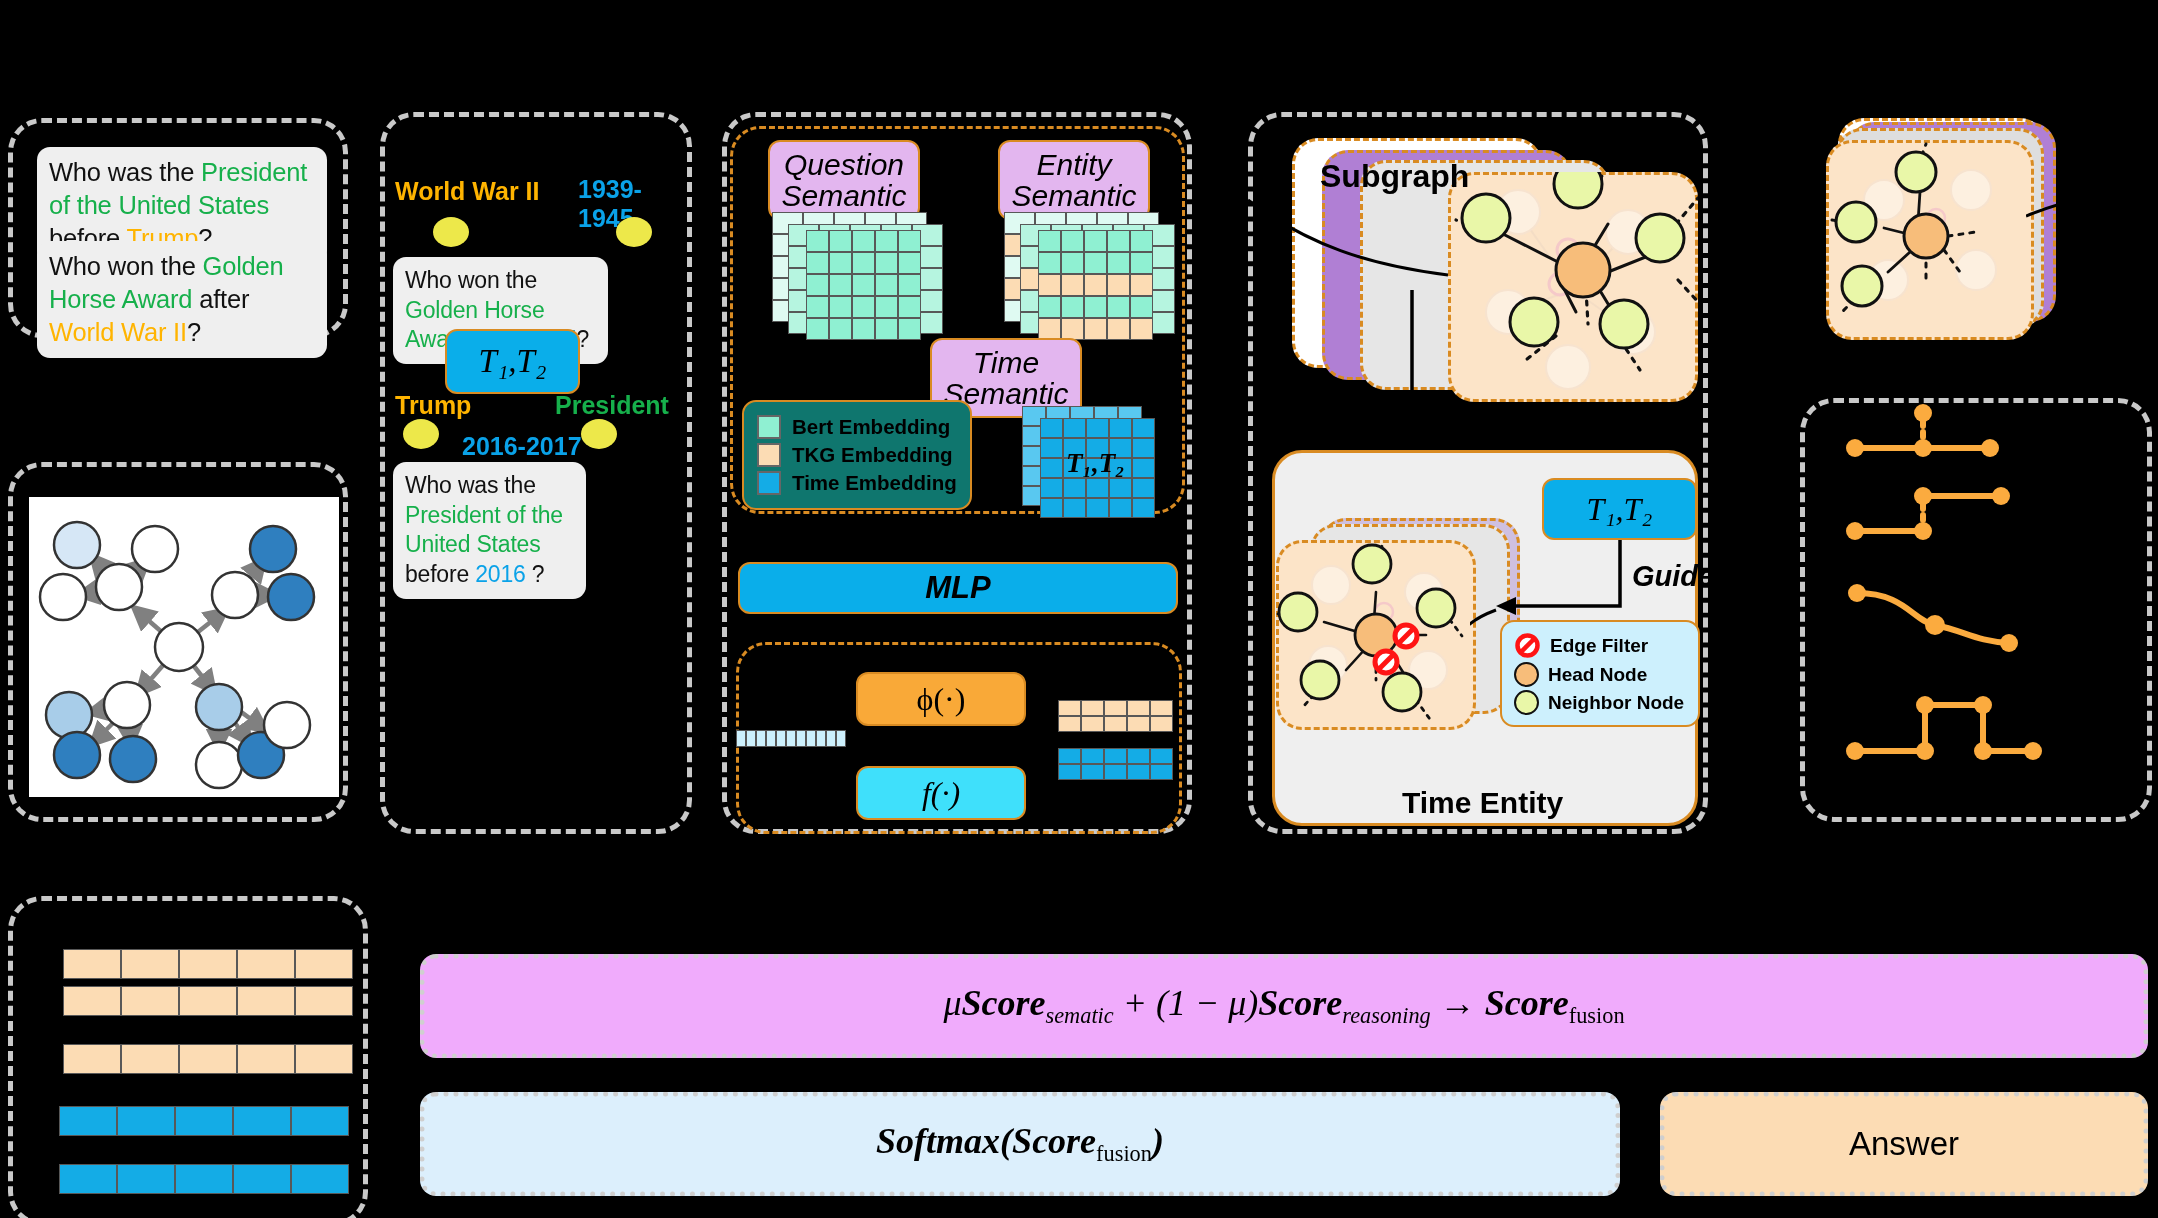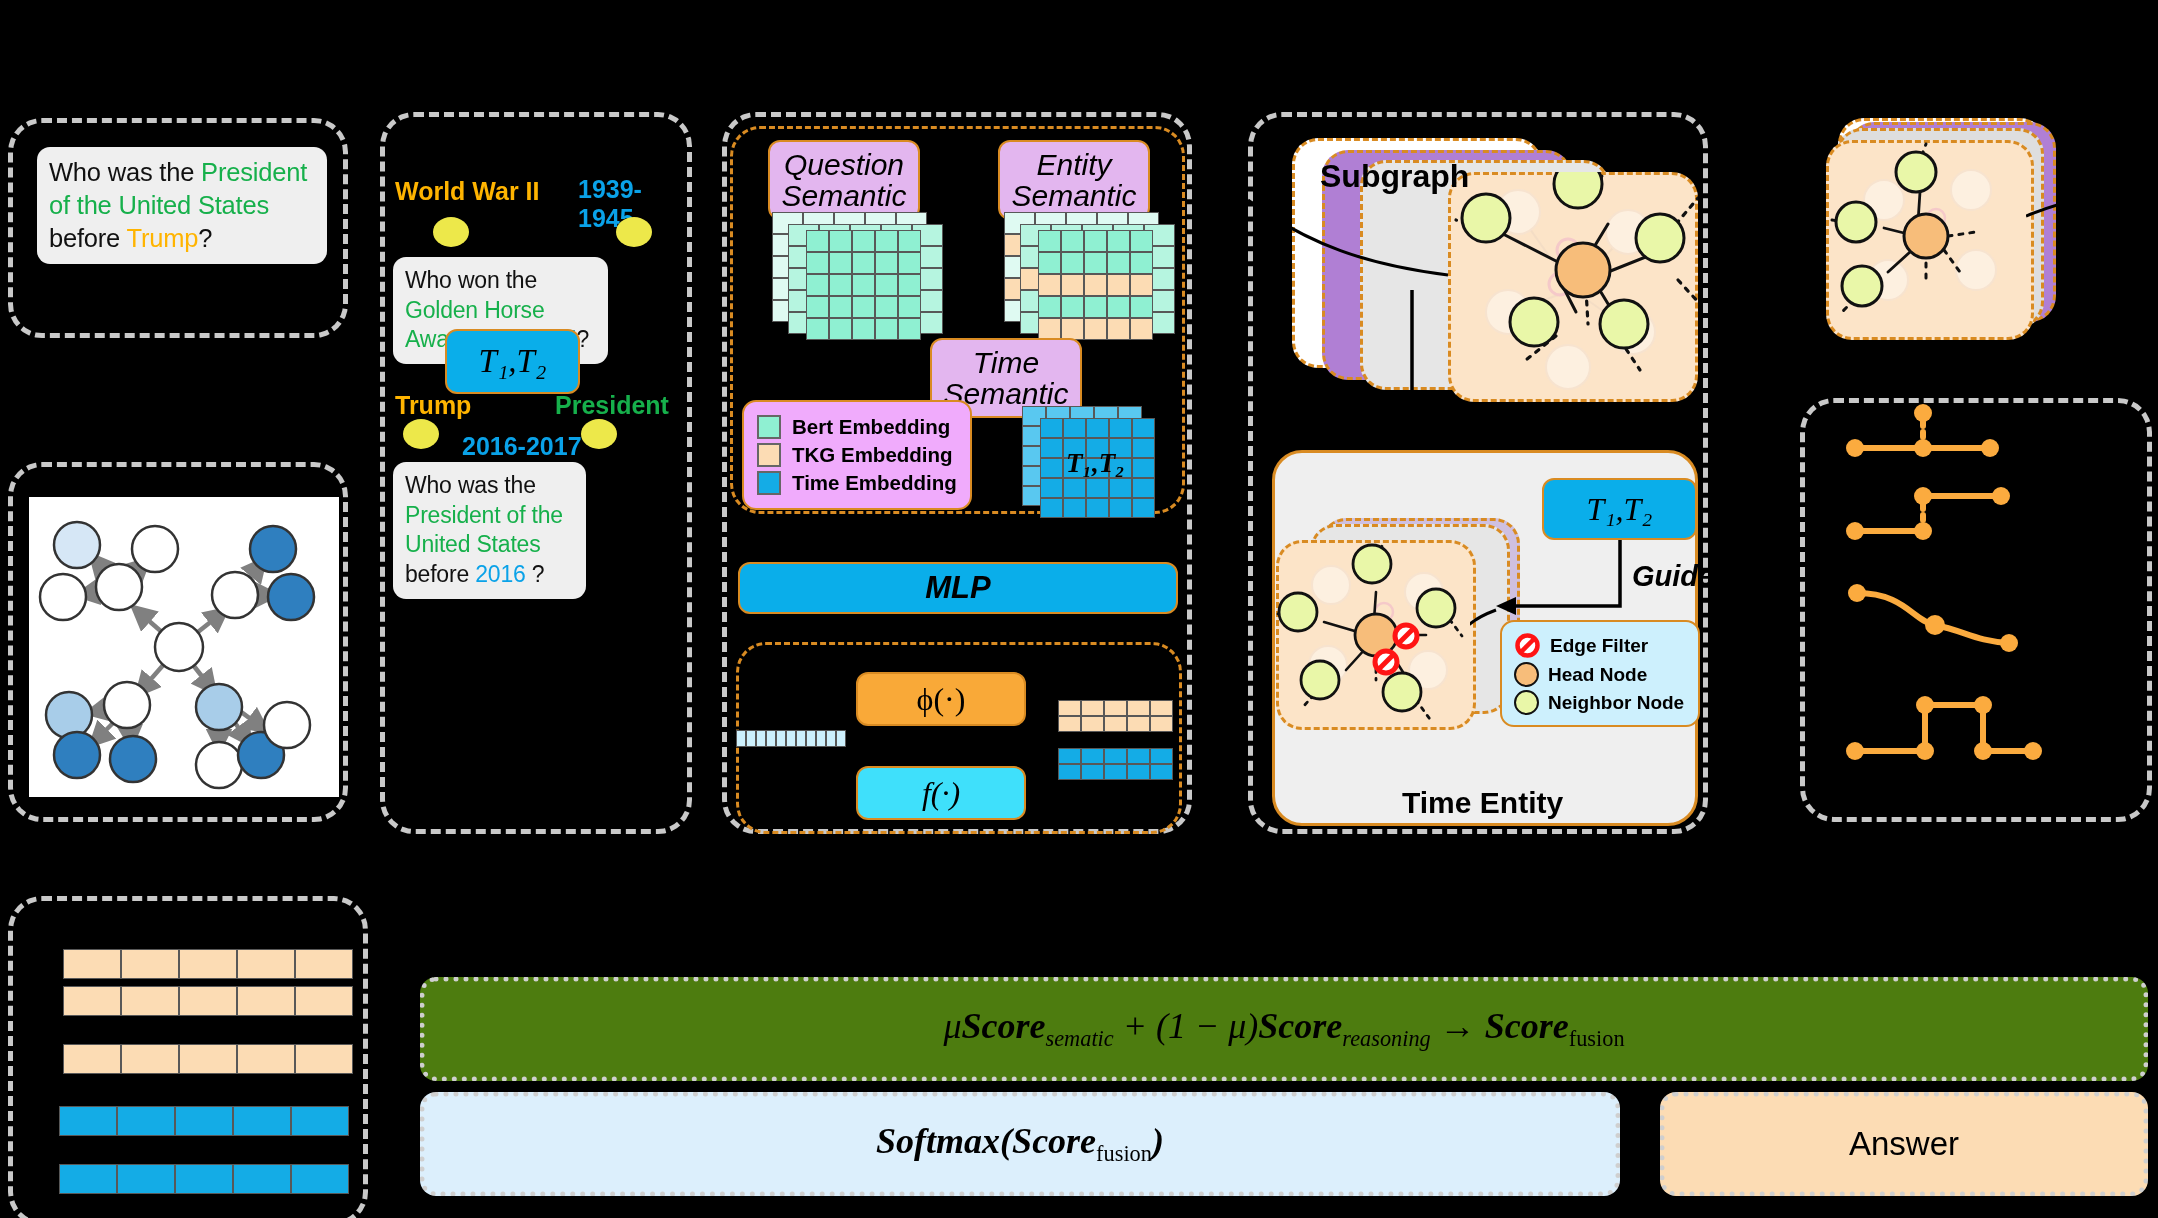--- a/index.html
+++ b/index.html
@@ -33,21 +33,21 @@
 
   
   .grid{ position:absolute; display:grid; gap:0; }
   .cell{ border:1.6px solid #585858; }
   .mint{ background:#8ff0d2; } .mintlite{ background:#dffaf2; }
   .mintmid{ background:#b6f5e0; }
   .peach{ background:#fcdcb4; } .blue{ background:#14ace6; }
   .bluelite{ background:#59c8f0; } .bluepale{ background:#cdf0fd; }
 
   
-  .legend{ position:absolute; background:#f0abfc; border:2.5px solid #d98b22;
+  .legend{ position:absolute; background:#0f766e; border:2.5px solid #d98b22;
            border-radius:14px; padding:9px 13px; }
   .legrow{ display:flex; align-items:center; gap:11px; margin:4px 0; }
   .swatch{ width:24px; height:24px; border:2px solid #666; }
   .legtxt{ font-weight:bold; font-size:20.5px; }
 
   .legend2{ position:absolute; background:#cdf0fd; border:2.5px solid #d98b22;
             border-radius:14px; padding:7px 12px; }
   .legrow2{ display:flex; align-items:center; gap:9px; margin:3px 0; }
   .legtxt2{ font-weight:bold; font-size:19px; }
   .dotsw{ width:25px; height:25px; border-radius:50%; border:2px solid #111; }
@@ -62,20 +62,23 @@
     display:flex; align-items:center; justify-content:center; }
   .fserif{ font-family:"Liberation Serif", serif; }
   sub{ font-size:0.62em; }
 </style>
 </head>
 <body>
 
 <div class="panel" style="left:8px; top:118px; width:340px; height:220px;">
   <div class="qcard" style="left:24px; top:24px; width:290px;">
     <span>Who was the </span><span class="g">President of the United States</span><span> before </span><span class="o">Trump</span><span>?</span>
+  </div>
+  <div class="qcard" style="left:24px; top:118px; width:290px;">
+    <span>Who won the </span><span class="g">Golden Horse Award</span><span> after </span><span class="o">World War II</span><span>?</span>
   </div>
 </div>
 
 <div class="panel" style="left:8px; top:462px; width:340px; height:360px;">
   <div class="abs" style="left:16px; top:30px; width:310px; height:300px; background:#fff;">
     <svg width="310" height="300" viewBox="0 0 310 300">
       <defs>
         <marker id="ar" markerWidth="6" markerHeight="6" refX="5" refY="3" orient="auto">
           <path d="M0,0 L6,3 L0,6 z" fill="#808080"></path>
         </marker>
@@ -717,21 +720,21 @@
           <circle cx="120" cy="348" r="9"></circle>
         <circle cx="120" cy="302" r="9"></circle>
           <circle cx="178" cy="302" r="9"></circle>
         <circle cx="178" cy="348" r="9"></circle>
           <circle cx="228" cy="348" r="9"></circle>
       </g>
     </svg>
   </div>
 </div>
 
-<div class="formulabar" style="left:420px; top:954px; width:1728px; height:104px; background:#4d7c0f;margin-top:23px;">
+<div class="formulabar" style="left:420px; top:954px; width:1728px; height:104px; background:#f0abfc;">
   <span class="fserif" style="font-size:36px; font-style:italic;">
     <span>μ</span><b>Score</b><sub>sematic</sub><span> + (1 − μ)</span><b>Score</b><sub>reasoning</sub><span> → </span><b>Score</b><sub style="font-style:normal;">fusion</sub>
   </span>
 </div>
 
 <div class="formulabar" style="left:420px; top:1092px; width:1200px; height:104px; background:#dceffc;">
   <span class="fserif" style="font-size:36px; font-style:italic;">
     <b>Softmax(</b><b>Score</b><sub style="font-style:normal;">fusion</sub><b>)</b>
   </span>
 </div>

